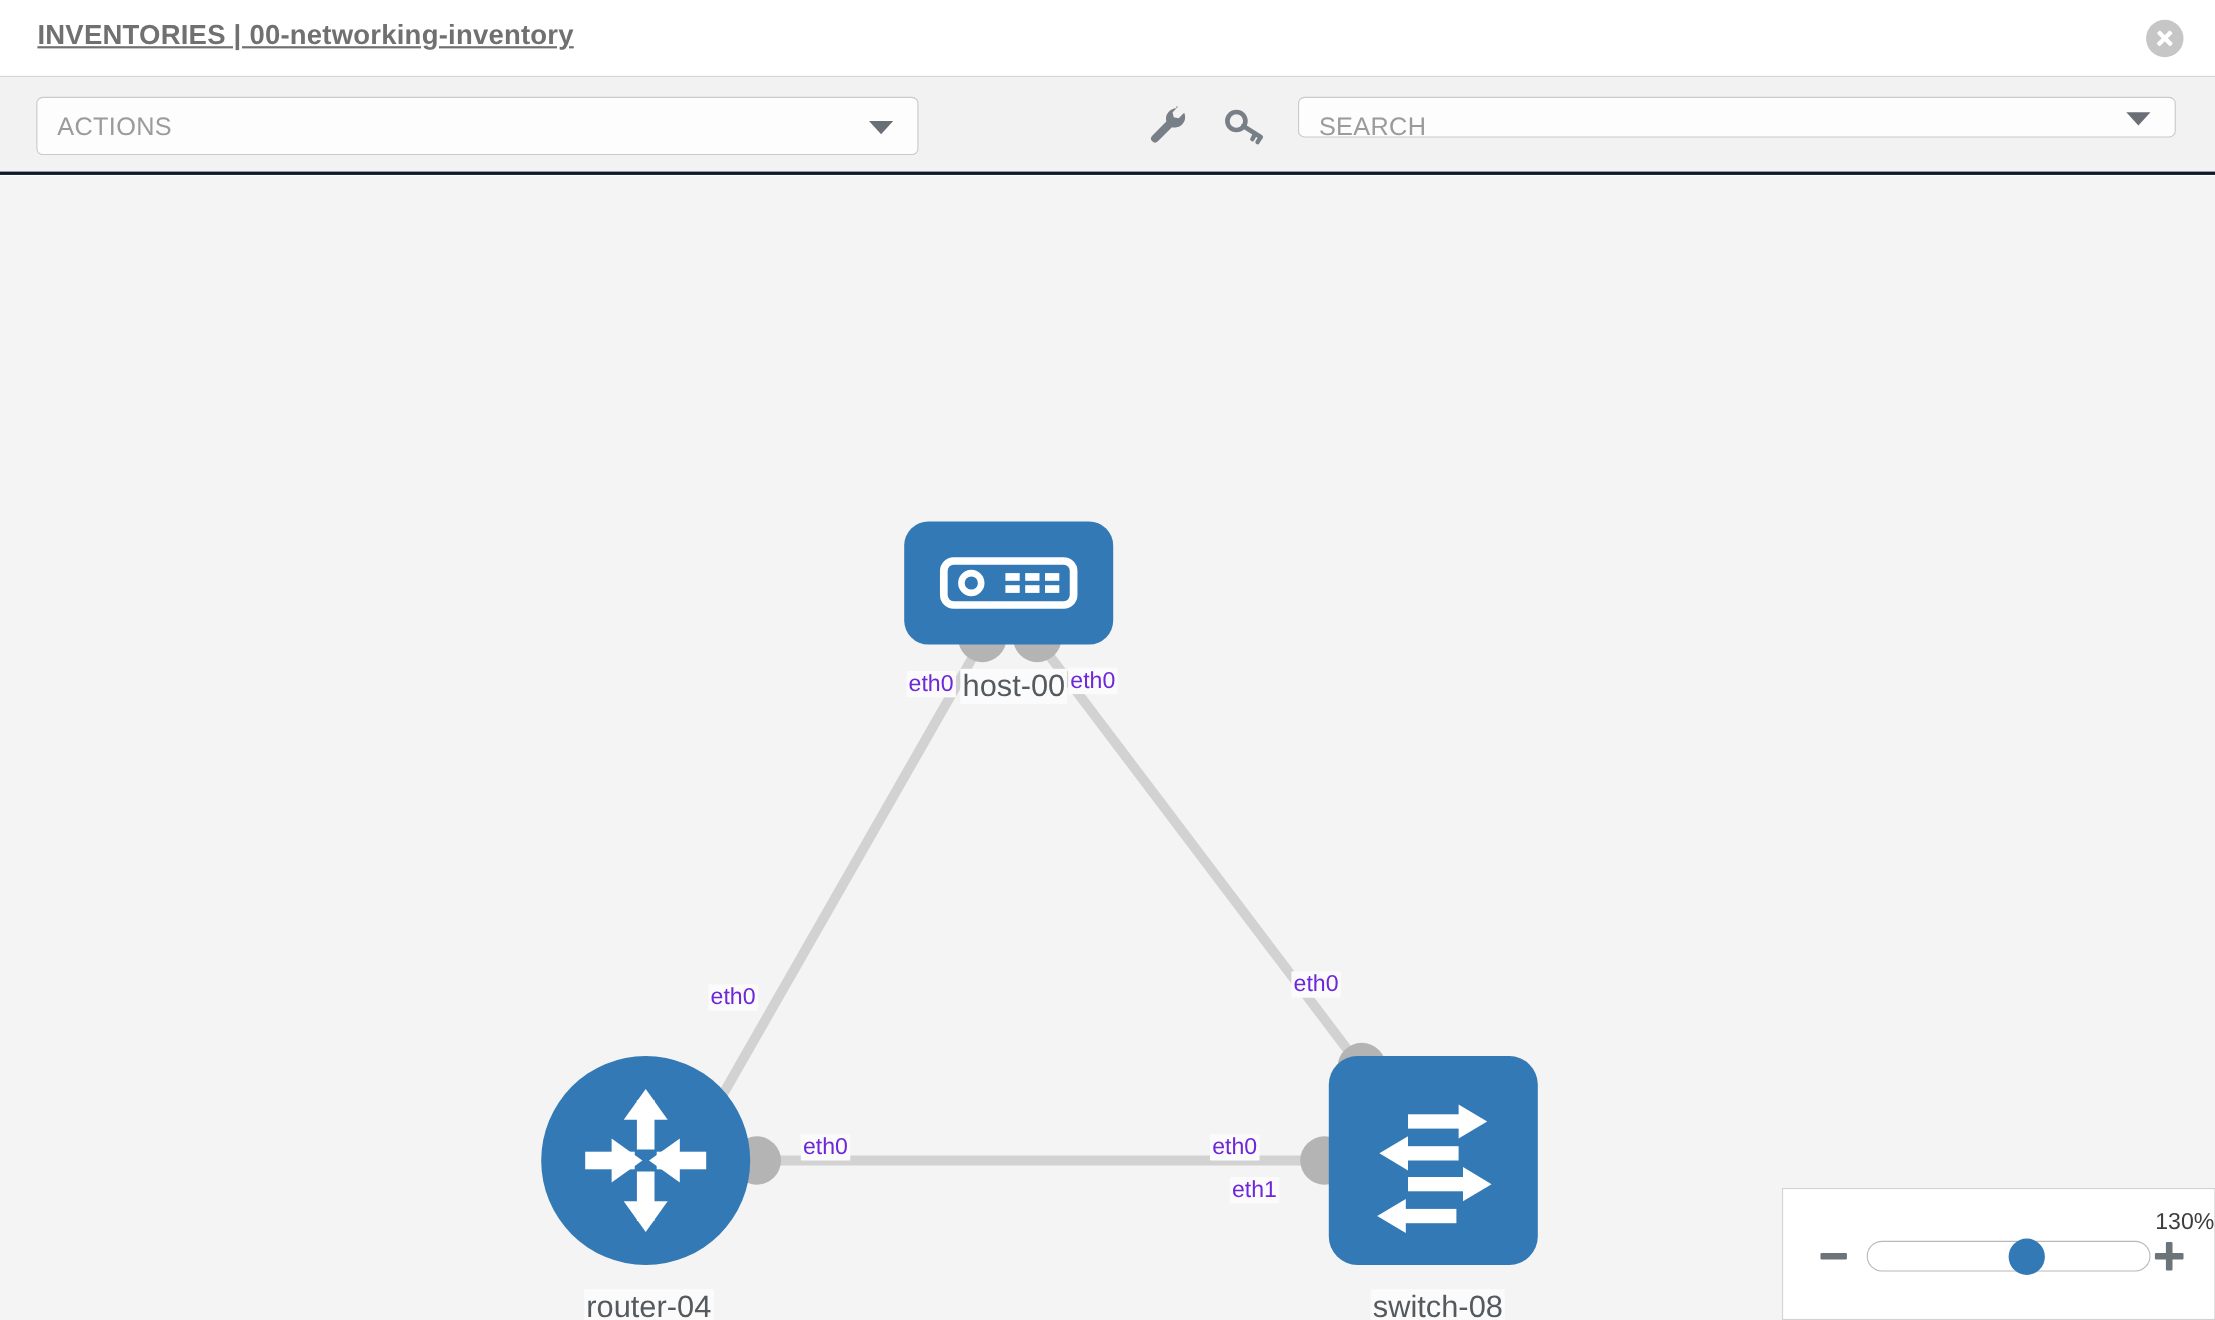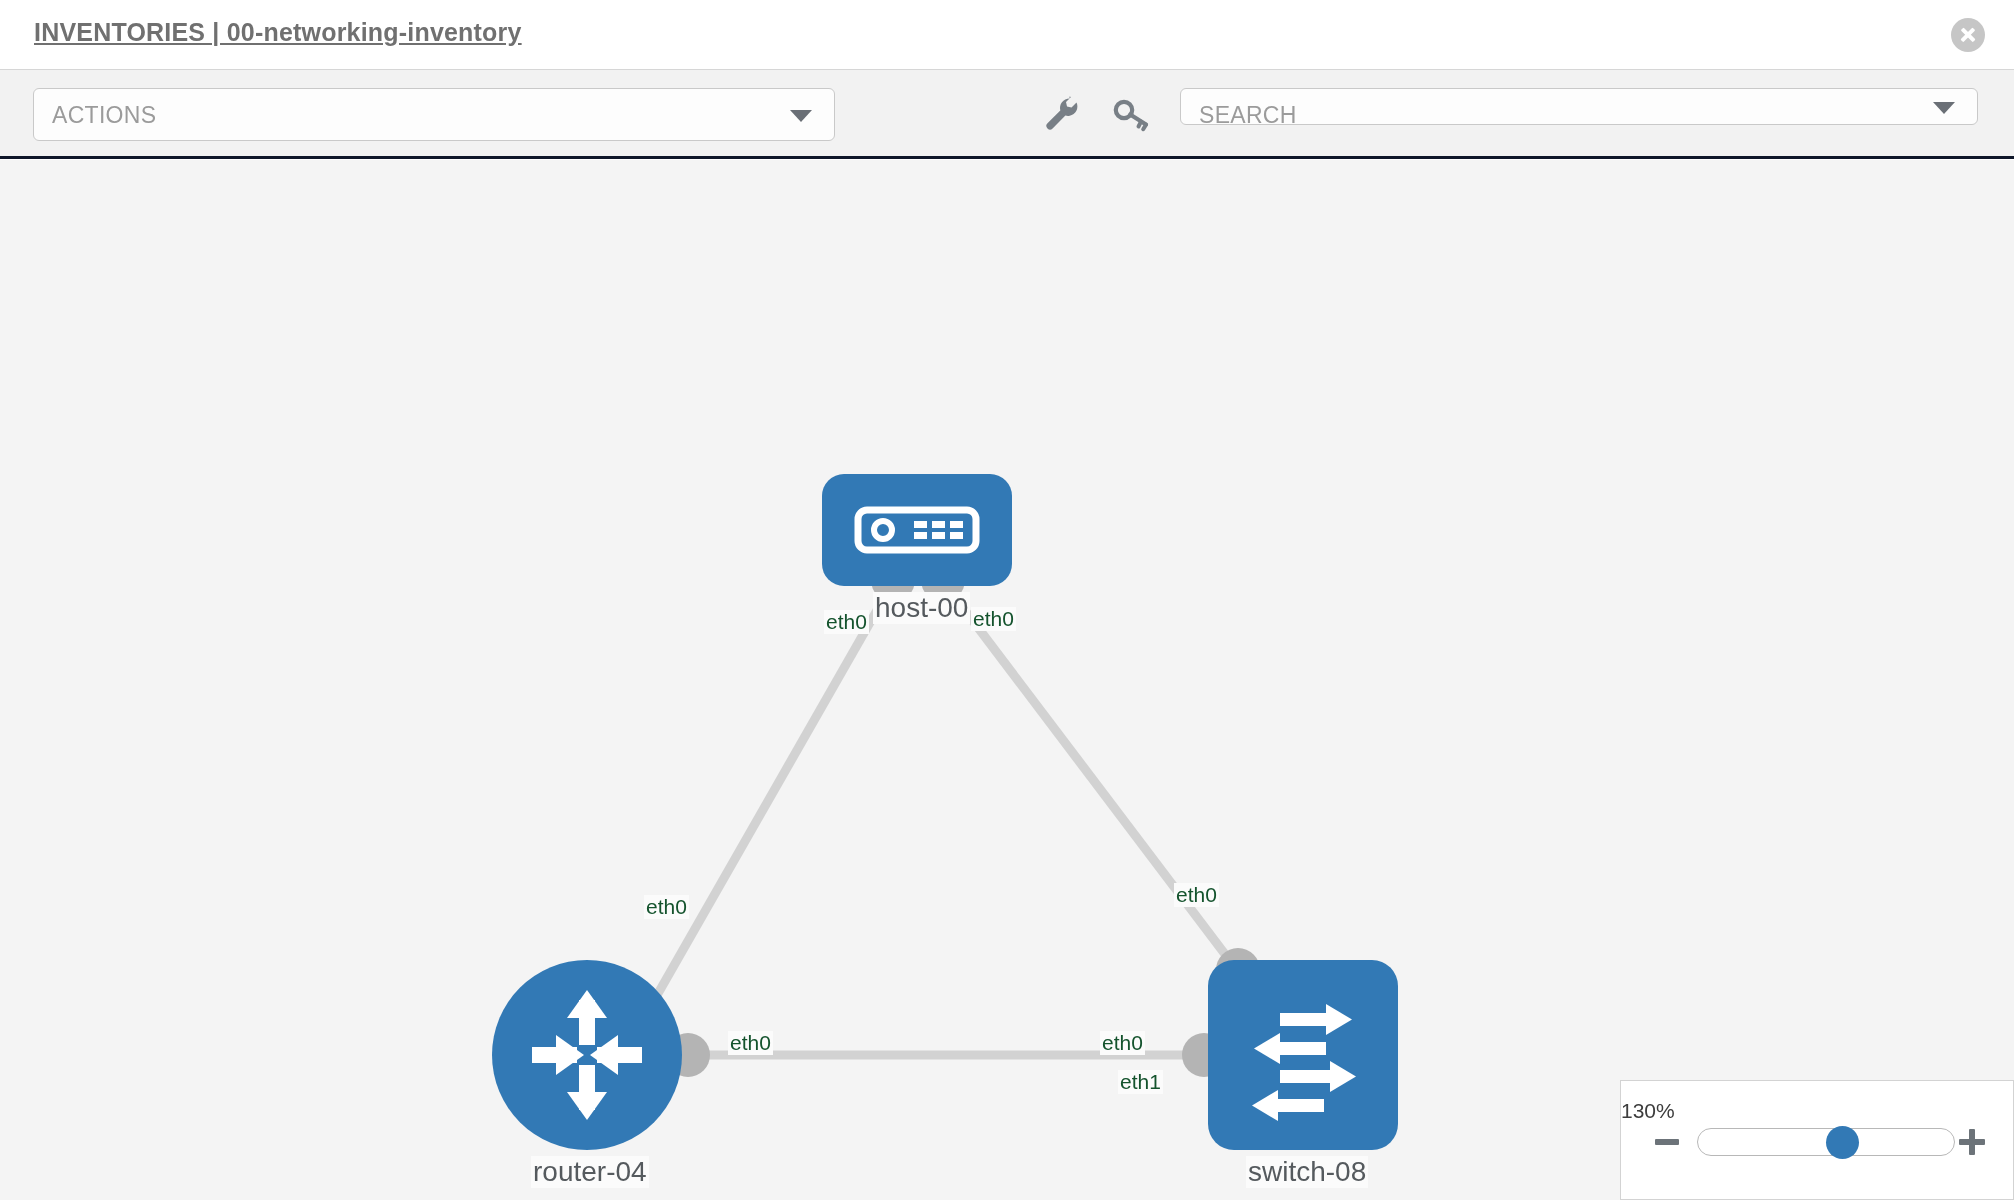--- a/index.html
+++ b/index.html
@@ -140,29 +140,30 @@
     border-radius: 26px;
   }
 
   .node-label {
     position: absolute;
     font-size: 28px;
     color: #555a5e;
     background: #fbfbfb;
     white-space: nowrap;
     padding: 0 2px;
+    margin-top: 16px;
   }
   .label-host   { left: 873px; top: 432px; }
   .label-router { left: 531px; top: 996px; }
   .label-switch { left: 1246px; top: 996px; }
 
   .if-label {
     position: absolute;
     font-size: 21px;
-    color: #14532d;
+    color: #6d28d9;
     background: #fbfbfb;
     white-space: nowrap;
     padding: 0 2px;
   }
   .if-host-left   { left: 824px;  top: 450px; }
   .if-host-right  { left: 971px;  top: 447px; }
   .if-rtr-up      { left: 644px;  top: 735px; }
   .if-sw-up       { left: 1174px; top: 723px; }
   .if-rtr-right   { left: 728px;  top: 871px; }
   .if-sw-left-a   { left: 1100px; top: 871px; }
@@ -172,21 +173,21 @@
   .zoom-panel {
     position: absolute;
     left: 1620px; top: 1080px;
     width: 394px; height: 120px;
     background: #ffffff;
     border: 1px solid #d3d3d3;
   }
   .zoom-value {
     position: absolute;
     left: 0; right: 0; top: 18px;
-    text-align: left;
+    text-align: right;
     font-size: 21px;
     color: #3d3d3d;
   }
   .zoom-minus {
     position: absolute;
     left: 34px; top: 58px;
     width: 24px; height: 6px;
     background: #6c7379;
     border-radius: 1px;
     cursor: pointer;

